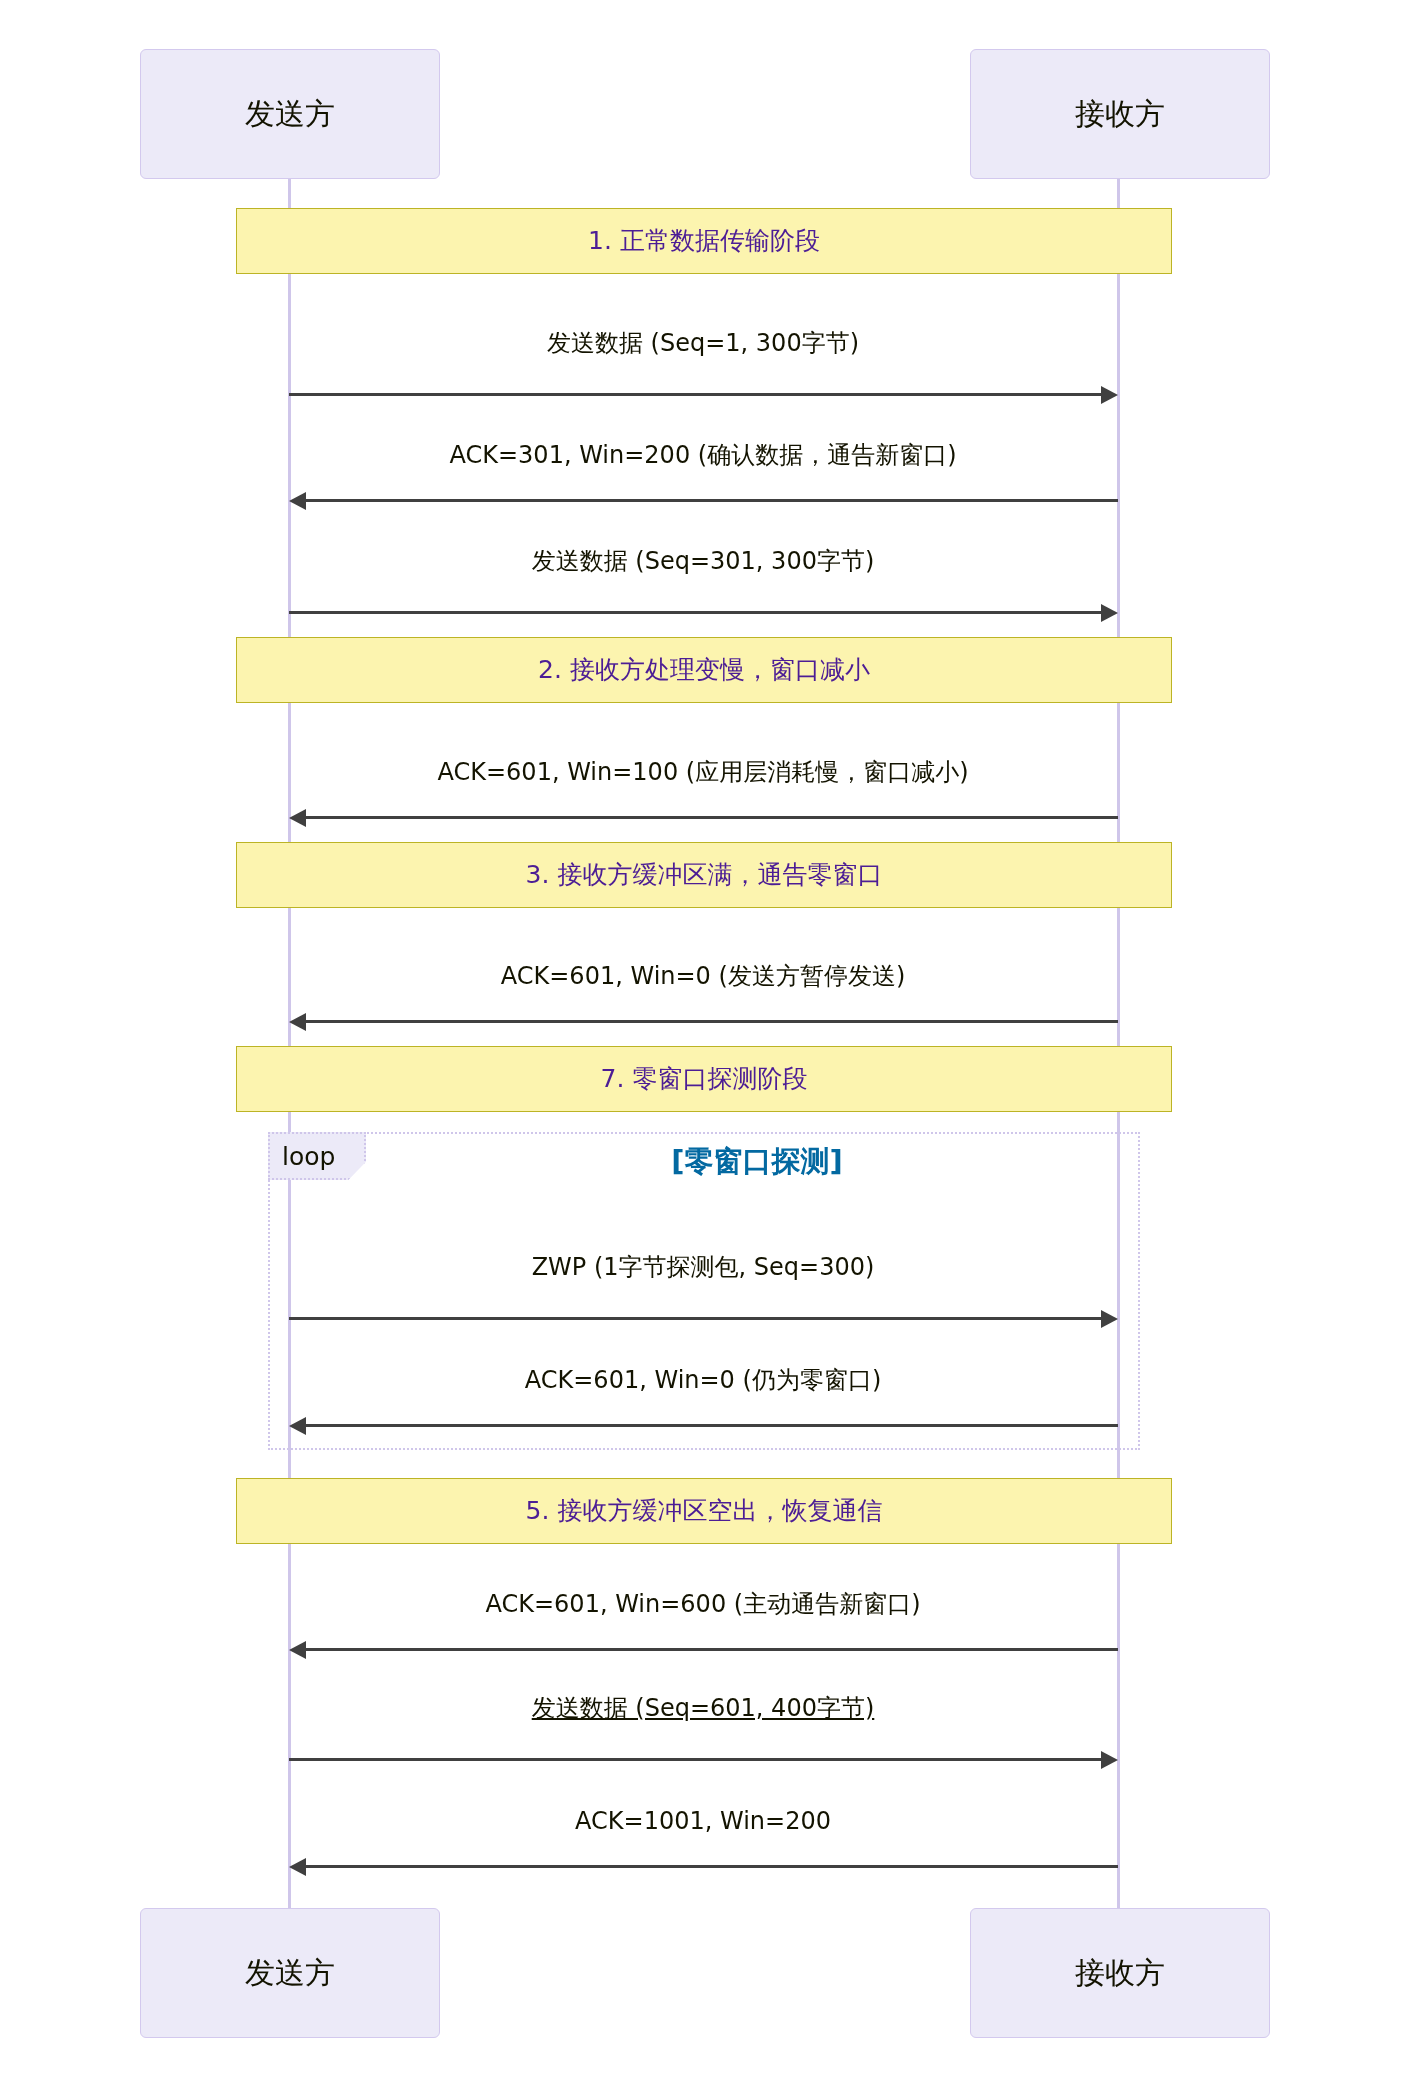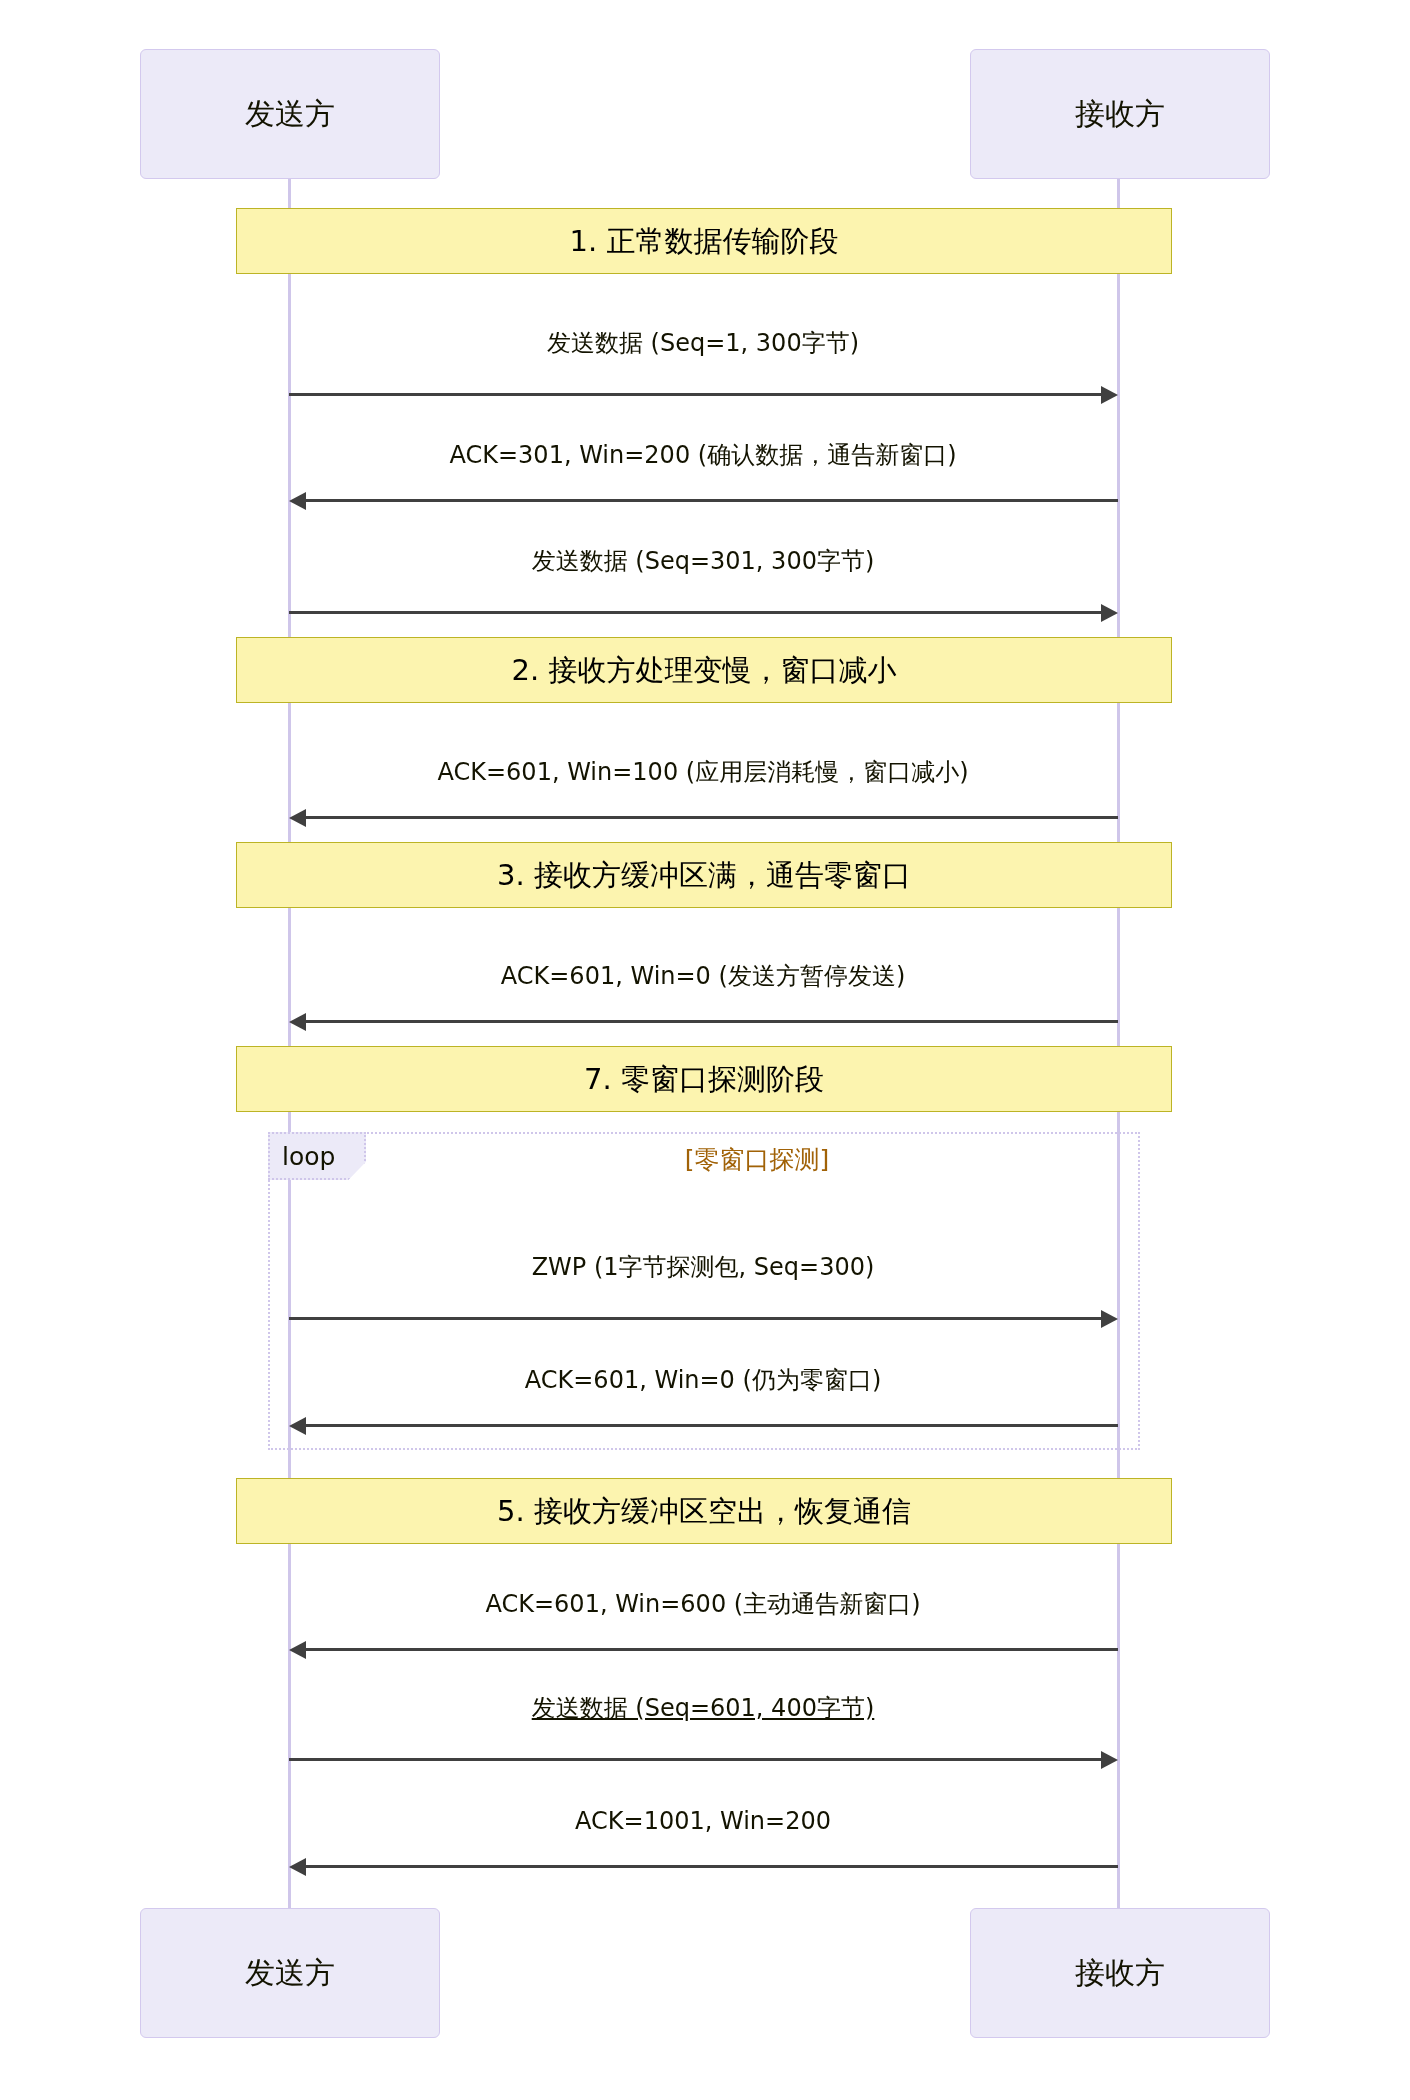--- a/index.html
+++ b/index.html
@@ -47,22 +47,22 @@
   .note {
     position: absolute;
     background: #FCF4AF;
     border: 1.8px solid #BCB425;
     box-sizing: border-box;
     display: flex;
     align-items: center;
     justify-content: center;
   }
   .note-label {
-    font-size: 29px;
-    color: #000000;
+    font-size: 25px;
+    color: #4c1d95;
     line-height: 1.2;
     white-space: nowrap;
   }
 
   
   .msg-label {
     position: absolute;
     font-size: 24px;
     color: #131300;
     line-height: 1;
@@ -106,25 +106,26 @@
     padding-left: 12px;
     clip-path: polygon(0 0, 100% 0, 100% 62%, 82% 100%, 0 100%);
   }
   .loop-tab-label {
     font-size: 25px;
     color: #131300;
     line-height: 1;
   }
   .loop-title {
     position: absolute;
-    font-size: 25px;
-    color: #a16207;
+    font-size: 29px;
+    color: #0369a1;
     line-height: 1;
     white-space: nowrap;
     transform: translateX(-50%);
+    font-weight: bold;
   }
 </style>
 </head>
 <body>
 
 <div id="diagram">
 
   <div class="lifeline" style="left:288px; top:178px; height:1730px;"></div>
   <div class="lifeline" style="left:1117px; top:178px; height:1730px;"></div>
 

